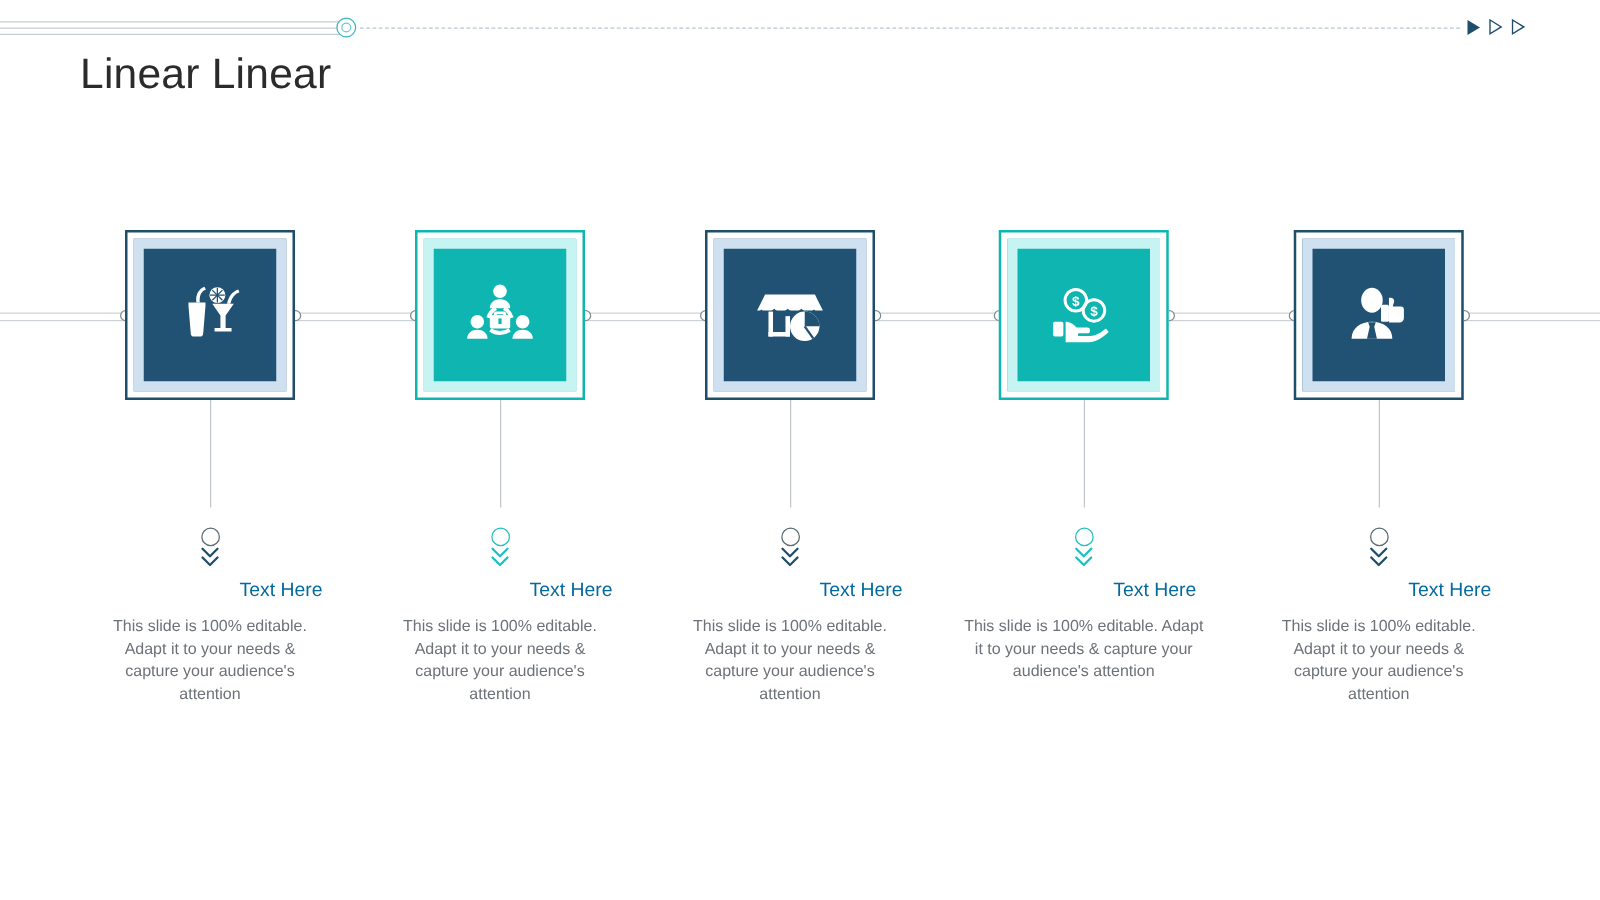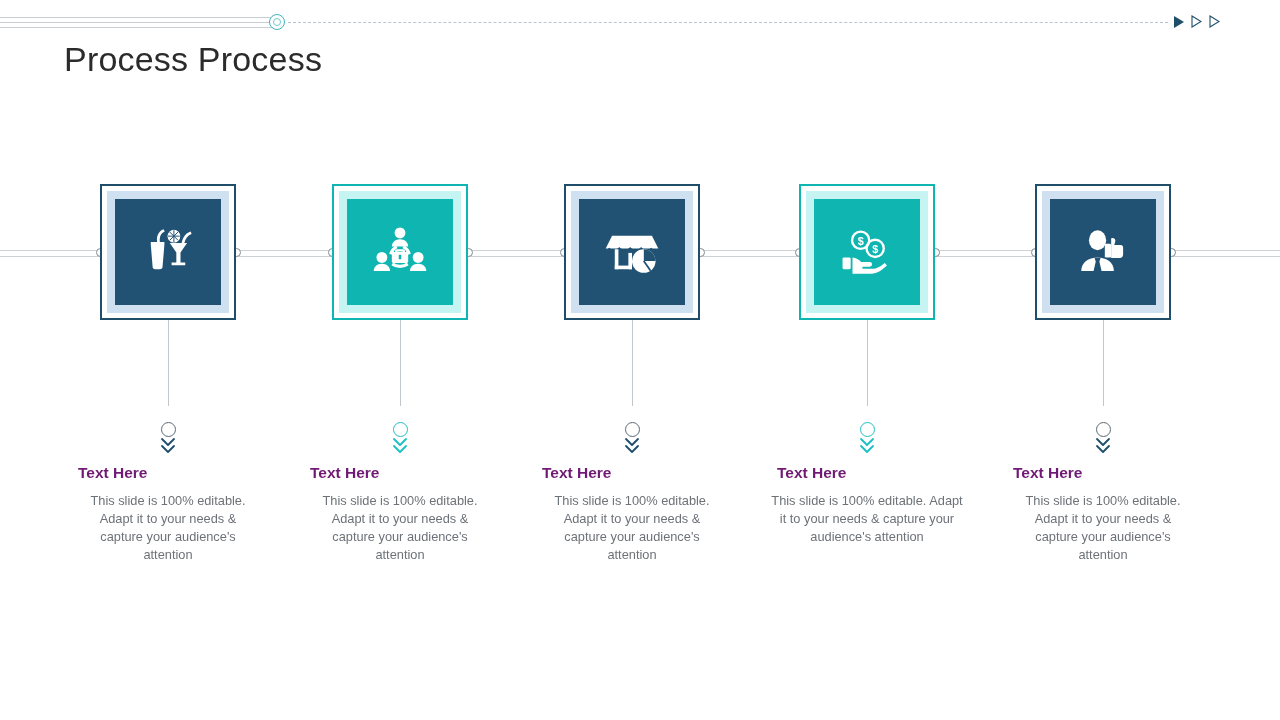--- a/index.html
+++ b/index.html
@@ -151,24 +151,24 @@
   .chev {
     position: absolute;
     top: 250px;
     width: 18px; height: 24px;
   }
   .chev svg { display: block; }
 
   .col-title {
     position: absolute;
     top: 280px;
-    text-align: left;
+    text-align: right;
     font-size: 15.5px;
-    font-weight: bold;
-    color: #701a75;
+    font-weight: normal;
+    color: #0369a1;
     white-space: nowrap;
   }
   .col-body {
     position: absolute;
     top: 308px;
     text-align: center;
     font-size: 12.8px;
     line-height: 18px;
     color: #6d7278;
   }
@@ -199,21 +199,21 @@
         <path d="M1 1 L10 6.5 L1 12 Z" fill="none" stroke="#1f4e6b" stroke-width="1.1"></path>
       </svg>
   </div>
   <div class="tri-outline">
     <svg width="11" height="13" viewBox="0 0 11 13">
         <path d="M1 1 L10 6.5 L1 12 Z" fill="none" stroke="#1f4e6b" stroke-width="1.1"></path>
       </svg>
   </div>
 </div>
 
-<div class="page-title">Process Process</div>
+<div class="page-title">Linear Linear</div>
 
 <div class="h-connector">
   <div class="h-line a"></div>
   <div class="h-line b"></div>
   <div id="h-nodes">
       <div class="h-node" style="left: 96px;"></div>
       <div class="h-node" style="left: 232px;"></div>
       <div class="h-node" style="left: 328px;"></div>
       <div class="h-node" style="left: 464px;"></div>
       <div class="h-node" style="left: 560px;"></div>

